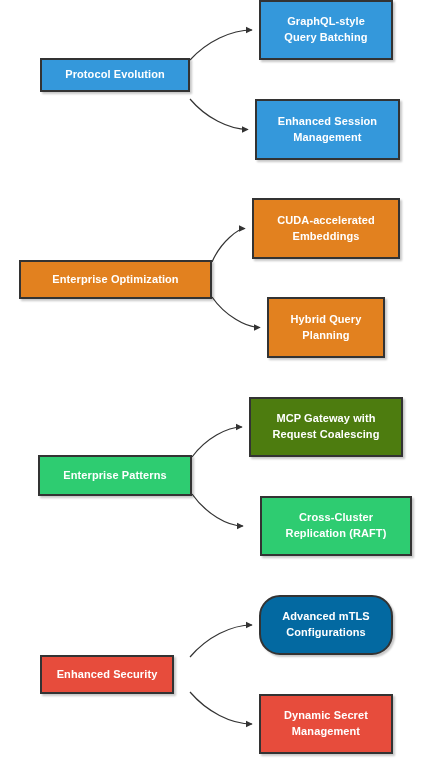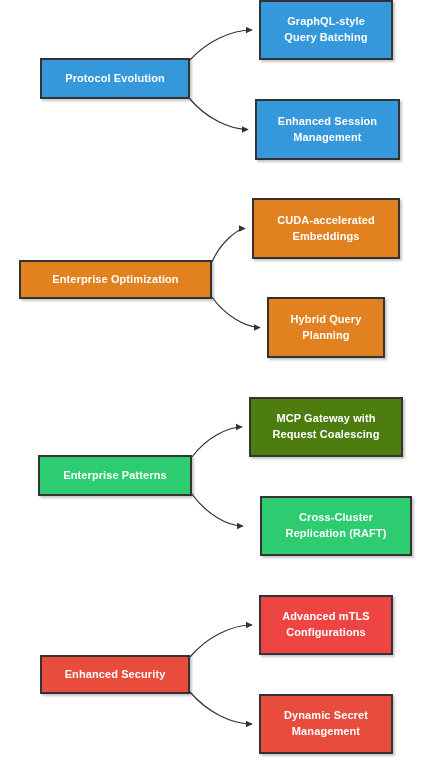--- a/index.html
+++ b/index.html
@@ -31,21 +31,21 @@
         <path d="M 190 99 C 205.95 117.91, 229 129.5, 248 129.5" fill="none" stroke="#333333" stroke-width="1.2" marker-end="url(#arrow)"></path>
         <path d="M 212 262 C 221.075 241.23, 238.5 228.5, 245 228.5" fill="none" stroke="#333333" stroke-width="1.2" marker-end="url(#arrow)"></path>
         <path d="M 212 297 C 225.2 315.91, 246 327.5, 260 327.5" fill="none" stroke="#333333" stroke-width="1.2" marker-end="url(#arrow)"></path>
         <path d="M 192 457 C 205.75 438.4, 227 427, 242 427" fill="none" stroke="#333333" stroke-width="1.2" marker-end="url(#arrow)"></path>
         <path d="M 192 494 C 206.025 513.84, 227.5 526, 243 526" fill="none" stroke="#333333" stroke-width="1.2" marker-end="url(#arrow)"></path>
         <path d="M 190 657 C 207.05 637.16, 231 625, 252 625" fill="none" stroke="#333333" stroke-width="1.2" marker-end="url(#arrow)"></path>
         <path d="M 190 692 C 207.05 711.84, 231 724, 252 724" fill="none" stroke="#333333" stroke-width="1.2" marker-end="url(#arrow)"></path>
       </g>
   </svg>
   <div id="node-layer">
-      <div class="node" style="left: 40px; top: 58px; width: 150px; height: 41px; background: rgb(52, 152, 219);">
+      <div class="node" style="left: 40px; top: 58px; width: 150px; height: 34px; background: rgb(52, 152, 219);">
         <span class="label">Protocol Evolution</span>
       </div>
       <div class="node" style="left: 259px; top: 0px; width: 134px; height: 60px; background: rgb(52, 152, 219);">
         <span class="label">GraphQL-style
 Query Batching</span>
       </div>
       <div class="node" style="left: 255px; top: 99px; width: 145px; height: 61px; background: rgb(52, 152, 219);">
         <span class="label">Enhanced Session
 Management</span>
       </div>
@@ -64,24 +64,24 @@
         <span class="label">Enterprise Patterns</span>
       </div>
       <div class="node" style="left: 249px; top: 397px; width: 154px; height: 60px; background: #4d7c0f;">
         <span class="label">MCP Gateway with
 Request Coalescing</span>
       </div>
       <div class="node" style="left: 260px; top: 496px; width: 152px; height: 60px; background: rgb(46, 204, 113);">
         <span class="label">Cross-Cluster
 Replication (RAFT)</span>
       </div>
-      <div class="node" style="left: 40px; top: 655px; width: 150px; height: 39px; background: rgb(231, 76, 60);">
+      <div class="node" style="left: 40px; top: 655px; width: 134px; height: 39px; background: rgb(231, 76, 60);">
         <span class="label">Enhanced Security</span>
       </div>
-      <div class="node" style="left: 259px; top: 595px; width: 134px; height: 60px; background: #ef4444;">
+      <div class="node" style="left: 259px; top: 595px; width: 134px; height: 60px; background: #0369a1; border-radius: 21px;">
         <span class="label">Advanced mTLS
 Configurations</span>
       </div>
       <div class="node" style="left: 259px; top: 694px; width: 134px; height: 60px; background: rgb(231, 76, 60);">
         <span class="label">Dynamic Secret
 Management</span>
       </div>
     </div>
 </div>
 

